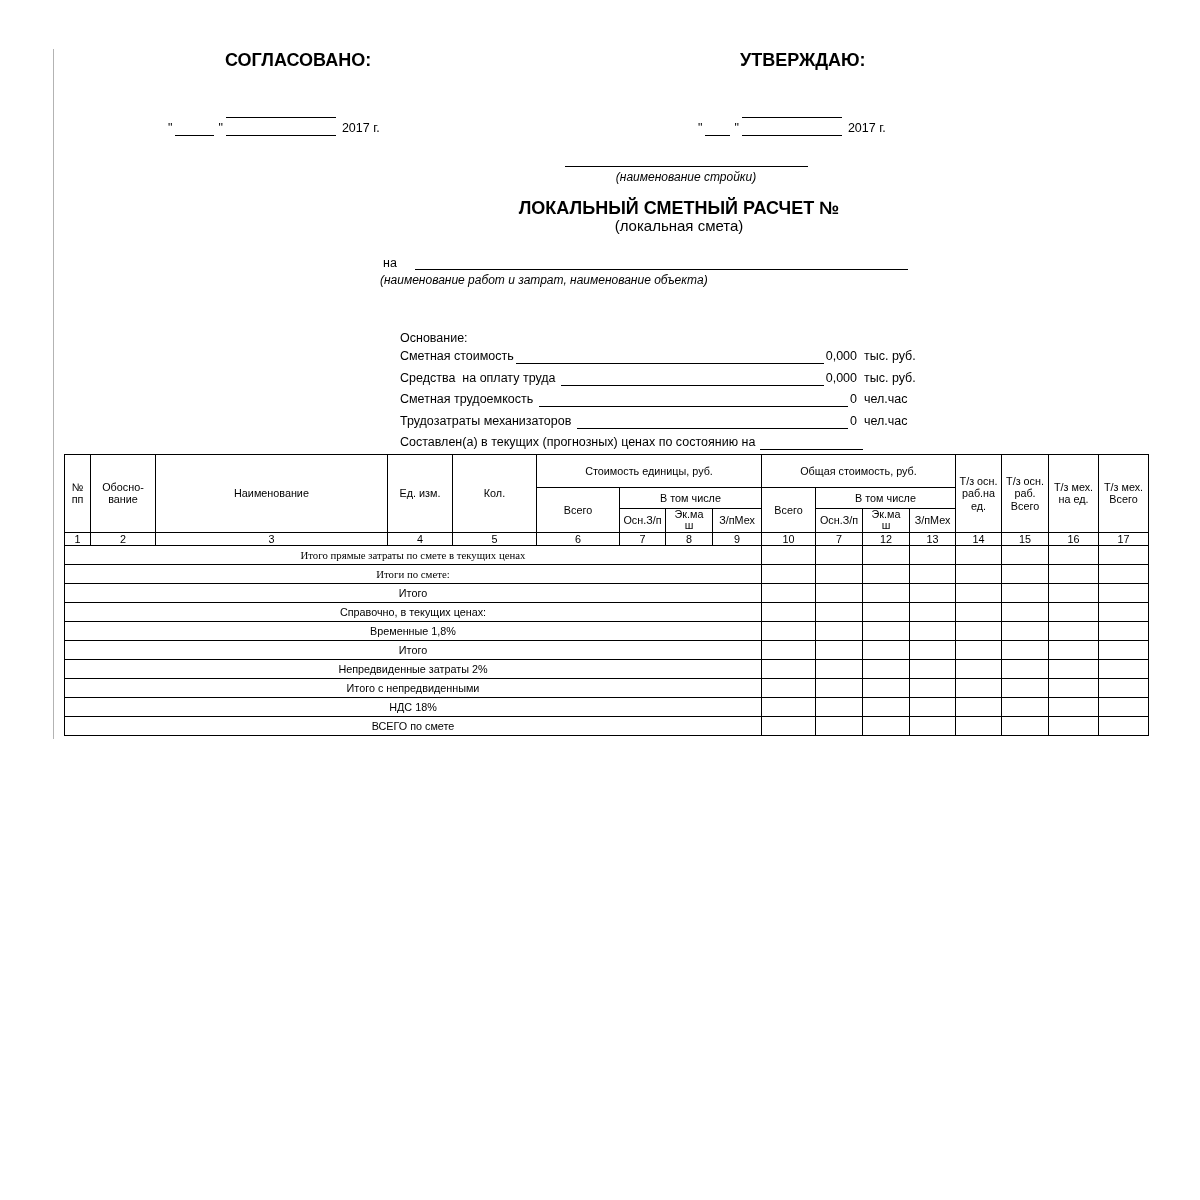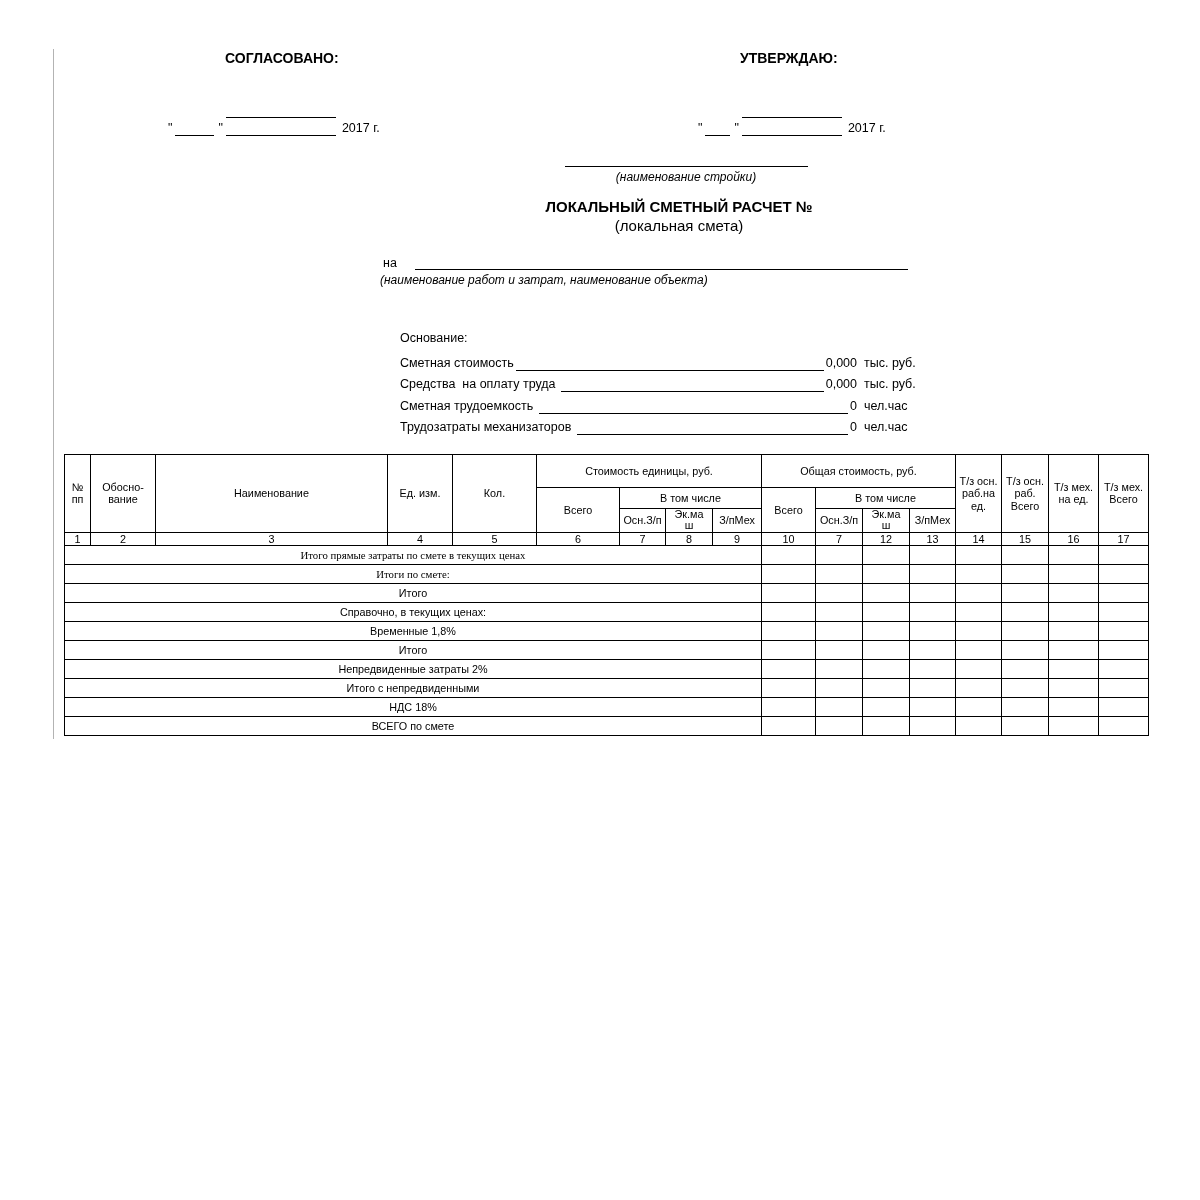--- a/index.html
+++ b/index.html
@@ -7,50 +7,50 @@
   body {
     width:1200px; height:1200px; position:relative;
     font-family:"Liberation Sans", sans-serif; color:#000;
   }
   .abs { position:absolute; }
 
   
   .edge-line { left:53px; top:49px; width:1px; height:690px; background:#b3b3b3; }
 
   
-  .appr-label { font-weight:bold; font-size:14px; white-space:nowrap;text-align:center; }
+  .appr-label { font-weight:bold; font-size:18px; white-space:nowrap;text-align:center; }
   .appr-left  { left:225px; top:50px; }
   .appr-right { left:740px; top:50px; }
 
   
   .dateline { display:flex; align-items:flex-end; font-size:12.5px; height:28px; }
   .dl-left  { left:168px; top:108px; }
   .dl-right { left:698px; top:108px; }
   .dateline .q { padding:0 3px 1px 0; }
   .dateline .q2 { padding:0 3px 1px 4px; }
   .u1 { border-bottom:1px solid #000; height:14px; display:inline-block; }
   .u1a { width:39px; } .u1b { width:25px; }
   .u2 { border-top:1px solid #000; border-bottom:1px solid #000; height:19px; display:inline-block; }
   .u2a { width:110px; } .u2b { width:100px; }
   .year { padding:0 0 1px 6px; white-space:nowrap; }
 
   
   .nameline { left:565px; top:149px; width:243px; height:18px; border-bottom:1px solid #000; }
   .caption1 { left:486px; top:170px; width:400px; text-align:center; font-style:italic; font-size:12px; }
-  .doc-title { left:379px; top:198px; width:600px; text-align:center; font-weight:bold; font-size:15px; }
+  .doc-title { left:379px; top:198px; width:600px; text-align:center; font-weight:bold; font-size:18px; }
   .doc-subtitle { left:379px; top:217px; width:600px; text-align:center; font-size:15px; }
   .na-row { left:383px; top:254px; width:525px; display:flex; align-items:flex-end; font-size:12.5px;gap:18px; }
   .na-row .fill { flex:1; border-bottom:1px solid #000; height:16px; }
   .na-row .na { padding-bottom:0; }
   .caption2 { left:380px; top:273px; width:630px; text-align:left; font-style:italic; font-size:12px; }
 
   
   .basis { left:400px; top:302px; width:516px; font-size:12.5px;margin-top:26px; }
   .basis .b-title { height:21px; line-height:21px; }
-  .b-row { display:flex; align-items:flex-end; height:21.5px; }
+  .b-row { display:flex; align-items:flex-start; height:21.5px; }
   .b-row .lbl { white-space:pre; padding-bottom:1px; }
   .b-row .fill { flex:1; border-bottom:1px solid #000; height:15px; margin-left:2px; }
   .b-row .val { padding:0 1px 1px 2px; white-space:nowrap; }
   .b-row .unit { width:58px; padding:0 0 1px 6px; white-space:nowrap; }
   .b-row .fill2 { width:103px; border-bottom:1px solid #000; height:15px; margin-left:5px; }
 
   
   table.est { position:absolute; left:64px; top:454px; width:1084px;
     border-collapse:collapse; table-layout:fixed; }
   table.est th, table.est td {
@@ -118,20 +118,24 @@
     <span class="lbl">Сметная трудоемкость </span>
     <span class="fill"></span>
     <span class="val">0</span>
     <span class="unit">чел.час</span>
   </div>
   <div class="b-row">
     <span class="lbl">Трудозатраты механизаторов </span>
     <span class="fill"></span>
     <span class="val">0</span>
     <span class="unit">чел.час</span>
+  </div>
+  <div class="b-row">
+    <span class="lbl">Составлен(а) в текущих (прогнозных) ценах по состоянию на</span>
+    <span class="fill2"></span>
   </div>
 </div>
 
 <table class="est">
   <colgroup>
     <col style="width:26px">
       <col style="width:65px">
       <col style="width:232px">
       <col style="width:65px">
     <col style="width:84px">

